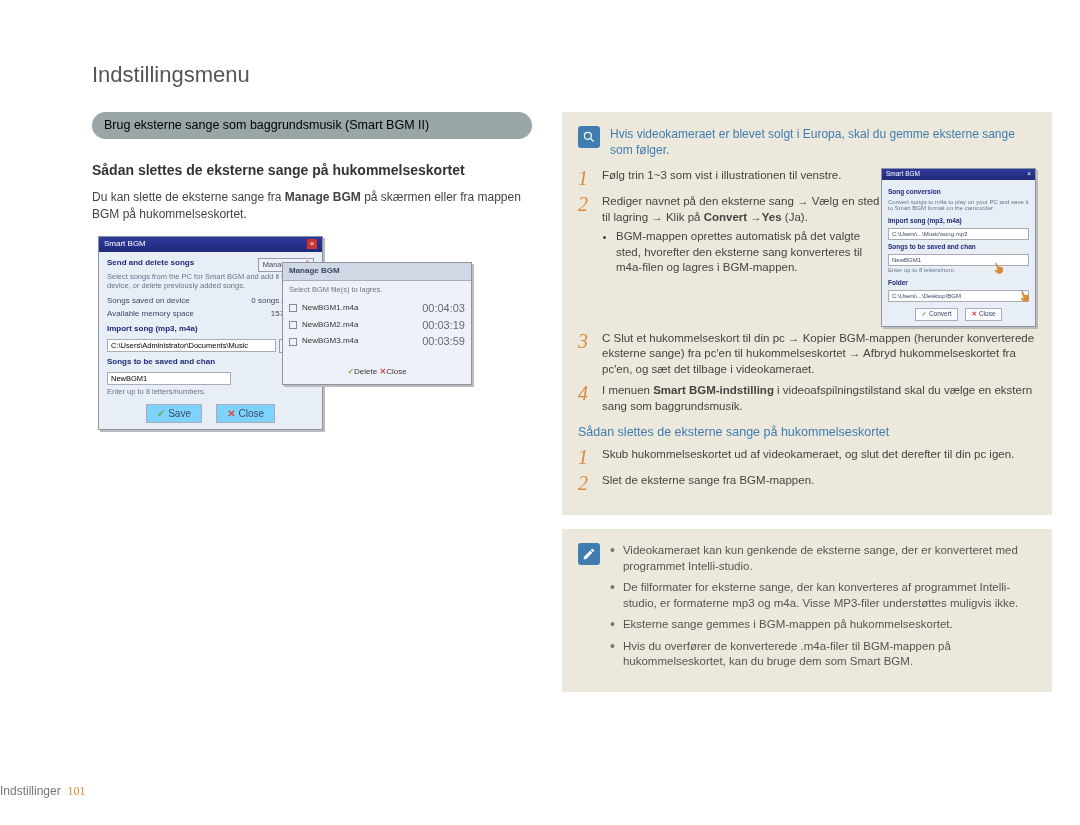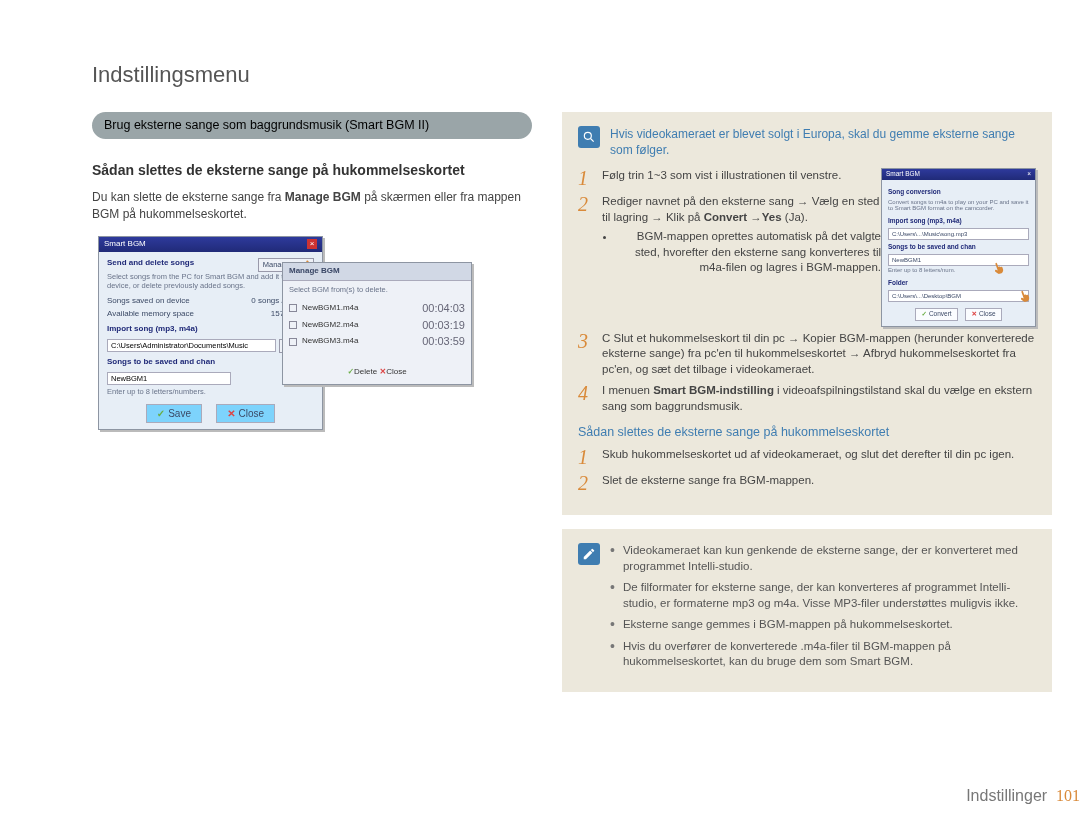--- a/index.html
+++ b/index.html
@@ -145,21 +145,21 @@
     color: var(--accent-orange);
     font-size: 20px;
     font-family: Georgia, serif;
     font-style: italic;
     width: 14px;
     line-height: 1;
   }
   ol.numsteps .body{ flex:1; font-size:11.5px; color:#444;}
   ol.numsteps .body b{font-weight:700;}
   .subbullets { margin:4px 0 0 0; padding-left:14px; font-size:11.5px;}
-  .subbullets li{ list-style: disc; margin-bottom:6px;text-align:right;}
+  .subbullets li{ list-style: disc; margin-bottom:6px;}
   .arrow::after{content:" \2192 "; }
   .subhead-blue { color: var(--accent-blue); font-size:12.5px; margin: 10px 0 6px 0;}
   .panel ul.notes { list-style:none; margin:0; padding:0;}
   .panel ul.notes li{ display:flex; gap:8px; font-size:11.5px; color:#555; margin-bottom:6px;}
   .panel ul.notes li::before{content:"•"; color:#777; font-size:14px; line-height:1;}
 
   .mini-shot{
     width: 155px; flex:0 0 155px;
     border:1px solid var(--dlg-border);
     box-shadow: 2px 2px 0 #bbb;
@@ -175,22 +175,22 @@
   .mini-shot .btns{ text-align:center; margin-top:6px;}
   .mini-shot .btns span{display:inline-flex;align-items:center;gap:2px;border:1px solid #aab;padding:1px 5px;margin:0 3px;font-size:6.5px;background:#fafcff;}
   .mini-pointer{position:absolute;width:14px;height:14px;color:var(--accent-orange);transform:rotate(-20deg);}
   .mp1{top:92px;left:110px;}
   .mp2{top:120px;left:136px;}
 
   .two-col-step{ display:flex; align-items:flex-start;}
   .two-col-step .left{flex:1;}
 
   .footer{
-    position:absolute; bottom:18px; left:0; right:0;
-    text-align:right; font-size:16px; color:#777;
+    position:absolute; bottom:26px; left:0; right:0;
+    text-align:left; font-size:12px; color:#777;
   }
   .footer .num{ color:var(--accent-orange); font-family: Georgia, serif;}
 </style>
 </head>
 <body>
 
 <div class="page">
 
   <div class="page-top-title">Indstillingsmenu</div>
 
@@ -241,21 +241,21 @@
       </div>
 
       <div class="pointer-hand ph1">
         <svg viewBox="0 0 24 24" fill="currentColor">
             <path d="M10 2c.8 0 1.5.7 1.5 1.5V10l1.2-.3c1-.3 2 .5 2 1.5v.3l1.2-.2c1-.2 1.9.6 1.9 1.6v3.4c0 1.3-.5 2.5-1.4 3.4l-1.2 1.2c-.6.6-1.4.9-2.2.9H9.5c-1 0-2-.5-2.6-1.4L4 15.8c-.5-.8-.3-1.9.5-2.4.7-.5 1.6-.4 2.2.2l1.8 1.7V3.5C8.5 2.7 9.2 2 10 2z"></path>
           </svg>
       </div>
 
       <div class="shot2">
         <div class="bar">Manage BGM</div>
-        <div class="fine">Select BGM from(s) to delete.</div>
+        <div class="fine">Select BGM file(s) to lagres.</div>
         <div class="list">
           <div class="row">
             <span class="cb"></span>
             <span>NewBGM1.m4a</span>
             <span class="dur">00:04:03</span>
           </div>
           <div class="row">
             <span class="cb"></span>
             <span>NewBGM2.m4a</span>
             <span class="dur">00:03:19</span>

